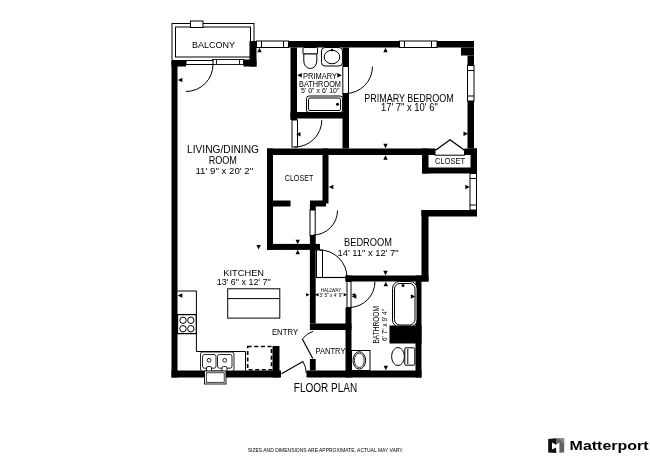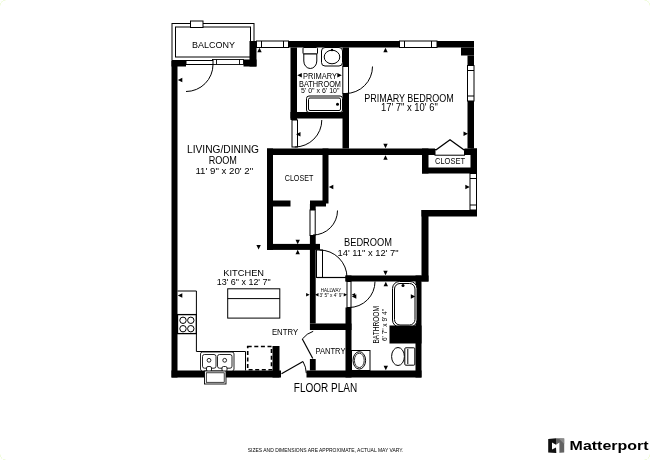--- a/index.html
+++ b/index.html
@@ -1,16 +1,16 @@
 <!DOCTYPE html>
 <html><head>
 <meta charset="utf-8">
 <style>
   html,body{margin:0;padding:0;background:#fff;}
-  .page{position:relative;width:650px;height:460px;background:#bef264;overflow:hidden;border-radius:6px;}
+  .page{position:relative;width:650px;height:460px;background:#bef264;overflow:hidden;}
   svg text{font-family:"Liberation Sans",sans-serif;fill:#000;}
 </style>
 </head>
 <body>
 <div class="page">
 <svg width="650" height="460" viewBox="0 0 650 460" xmlns="http://www.w3.org/2000/svg">
 <rect x="0" y="0" width="650" height="460" fill="#ffffff"></rect>
 
 <g fill="#fff" stroke="#000" stroke-width="1">
   <rect x="172" y="23.5" width="82" height="37"></rect>

